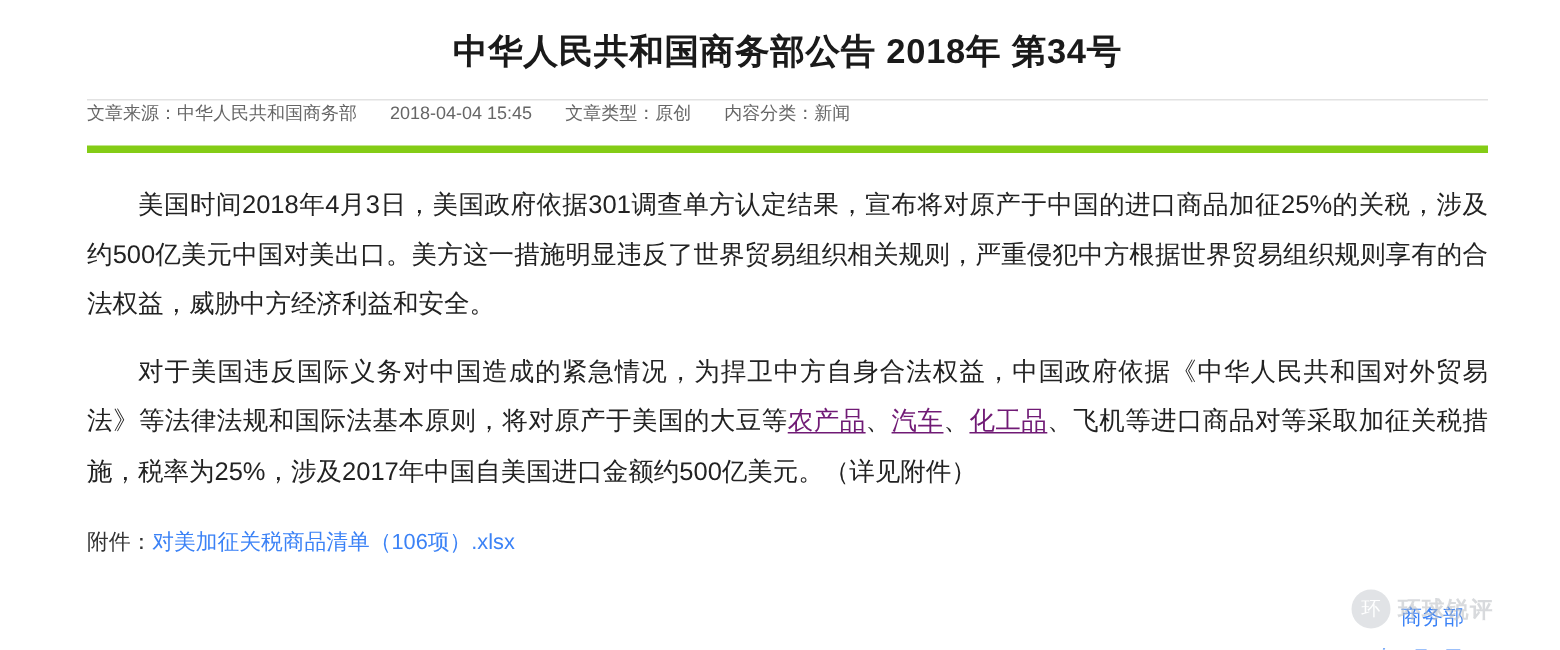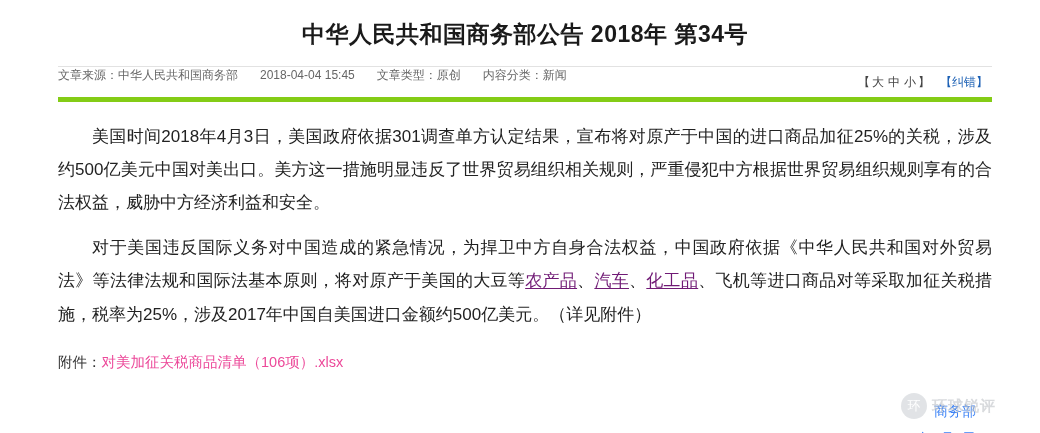--- a/index.html
+++ b/index.html
@@ -116,21 +116,21 @@
     text-decoration: underline;
     text-underline-offset: 2px;
     cursor: pointer;
   }
   .attach-line {
     padding: 6px 18px 0 18px;
     font-size: 14.5px;
     line-height: 1.9;
   }
   .attach-link {
-    color: #ec4899;
+    color: #3b82f6;
     text-decoration: none;
     cursor: pointer;
   }
   .signature {
     padding: 22px 34px 0 18px;
     text-align: right;
     font-size: 14px;
     color: #3b82f6;
     line-height: 1.9;
   }
@@ -177,24 +177,20 @@
 
     <div class="doc-title">中华人民共和国商务部公告 2018年 第34号</div>
 
     <div class="meta-bar">
       <div class="meta-left">
         <span class="meta-item"><span class="meta-label">文章来源：</span><span class="meta-value">中华人民共和国商务部</span></span>
         <span class="meta-item">2018-04-04 15:45</span>
         <span class="meta-item"><span class="meta-label">文章类型：</span><span class="meta-value">原创</span></span>
         <span class="meta-item"><span class="meta-label">内容分类：</span><span class="meta-value">新闻</span></span>
       </div>
-      <div class="meta-right">
-        <span class="font-size-group"><span class="bracket">【</span><span class="fs-opt">大</span><span class="fs-opt">中</span><span class="fs-opt">小</span><span class="bracket">】</span></span>
-        <span class="correct-group"><span>【</span><span class="correct-link">纠错</span><span>】</span></span>
-      </div>
     </div>
 
     <div class="article">
 
       <p class="para"><span>美国时间2018年4月3日，美国政府依据301调查单方认定结果，宣布将对原产于中国的进口商品加征25%的关税，涉及约500亿美元中国对美出口。美方这一措施明显违反了世界贸易组织相关规则，严重侵犯中方根据世界贸易组织规则享有的合法权益，威胁中方经济利益和安全。</span></p>
 
       <p class="para"><span>对于美国违反国际义务对中国造成的紧急情况，为捍卫中方自身合法权益，中国政府依据《中华人民共和国对外贸易法》等法律法规和国际法基本原则，将对原产于美国的大豆等</span><span class="u-link">农产品</span><span>、</span><span class="u-link">汽车</span><span>、</span><span class="u-link">化工品</span><span>、飞机等进口商品对等采取加征关税措施，税率为25%，涉及2017年中国自美国进口金额约500亿美元。（详见附件）</span></p>
 
     </div>
 

